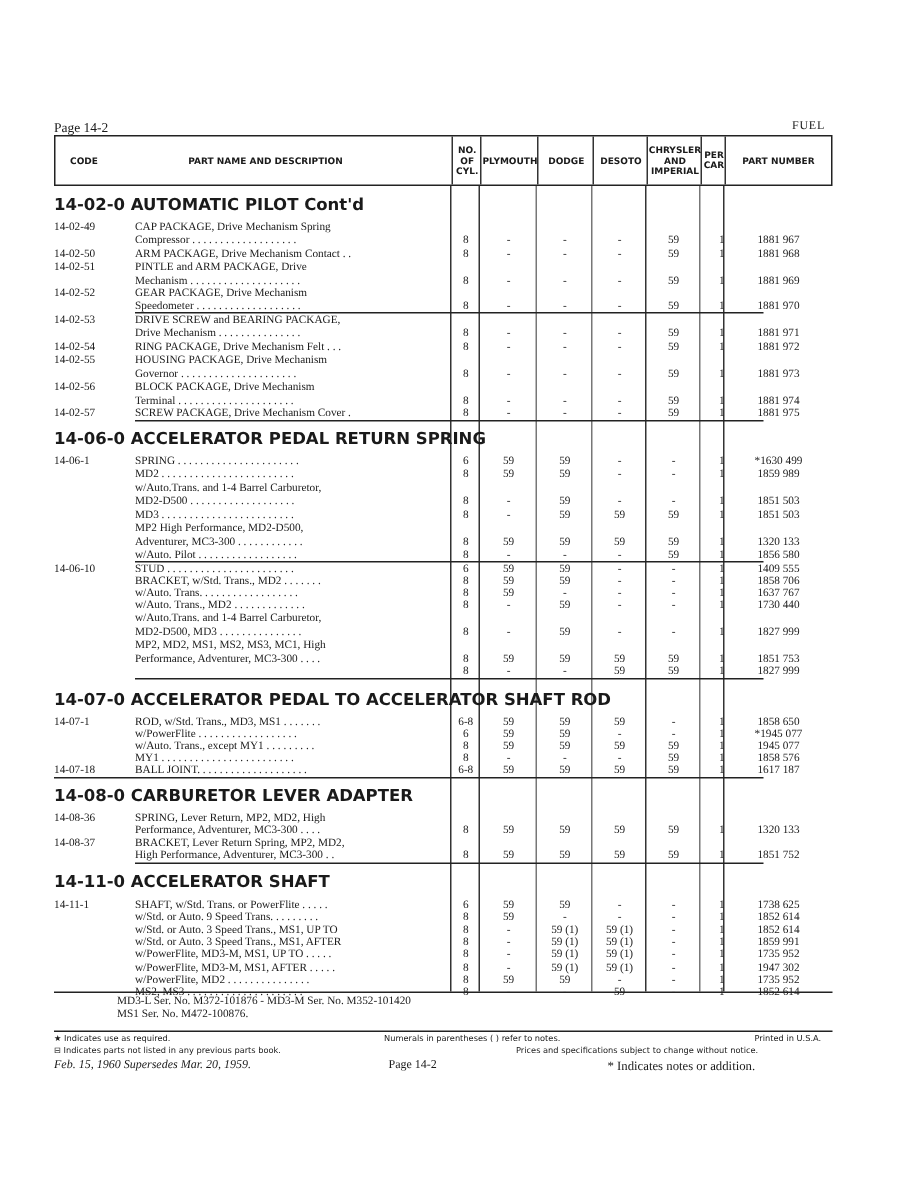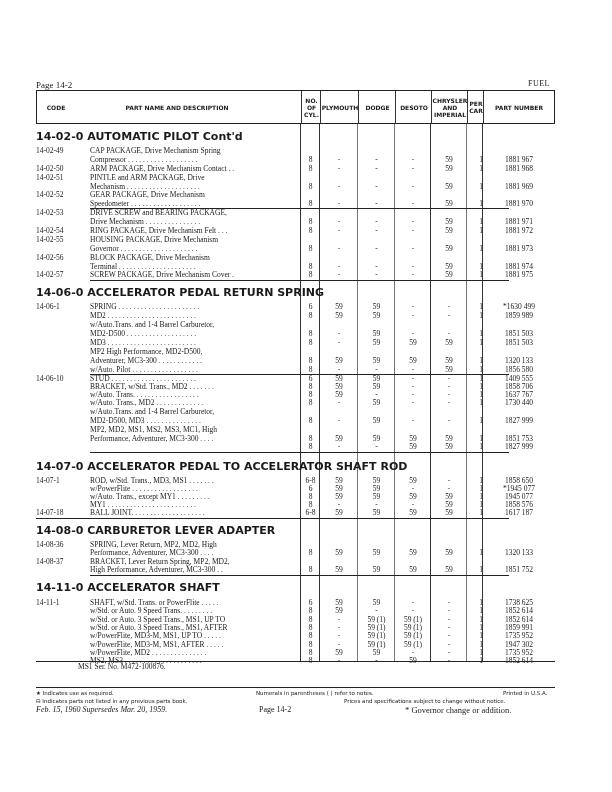--- a/index.html
+++ b/index.html
@@ -539,25 +539,26 @@
         <span class="c-des">59</span>
         <span class="c-chr">-</span>
         <span class="c-per">1</span>
         <span class="c-part">1852 614</span>
       </div>
   </div>
 
   <div class="hr" style="left:36px;top:661px;width:519px;"></div>
 
   <div class="note">
+    <div style="padding-left:42px;">MD3-L Ser. No. M372-101876 - MD3-M Ser. No. M352-101420</div>
     <div style="padding-left:42px;">MS1 Ser. No. M472-100876.</div>
   </div>
 
   <div class="foot-rule"></div>
   <div class="foot" style="left:36px;top:690px;">★ Indicates use as required.</div>
   <div class="foot" style="left:256px;top:690px;">Numerals in parentheses ( ) refer to notes.</div>
   <div class="foot" style="left:503px;top:690px;">Printed in U.S.A.</div>
   <div class="foot" style="left:36px;top:698px;">⊟ Indicates parts not listed in any previous parts book.</div>
   <div class="foot" style="left:344px;top:698px;">Prices and specifications subject to change without notice.</div>
   <div class="foot-serif" style="left:36px;top:705px;font-style:italic;">Feb. 15, 1960 Supersedes Mar. 20, 1959.</div>
   <div class="foot-serif" style="left:259px;top:705px;">Page 14-2</div>
-  <div class="foot-serif" style="left:405px;top:705px;font-size:8.5px;">* Governor change or addition.</div>
+  <div class="foot-serif" style="left:405px;top:705px;font-size:8.5px;">* Indicates notes or addition.</div>
 </div>
 
 </body></html>

